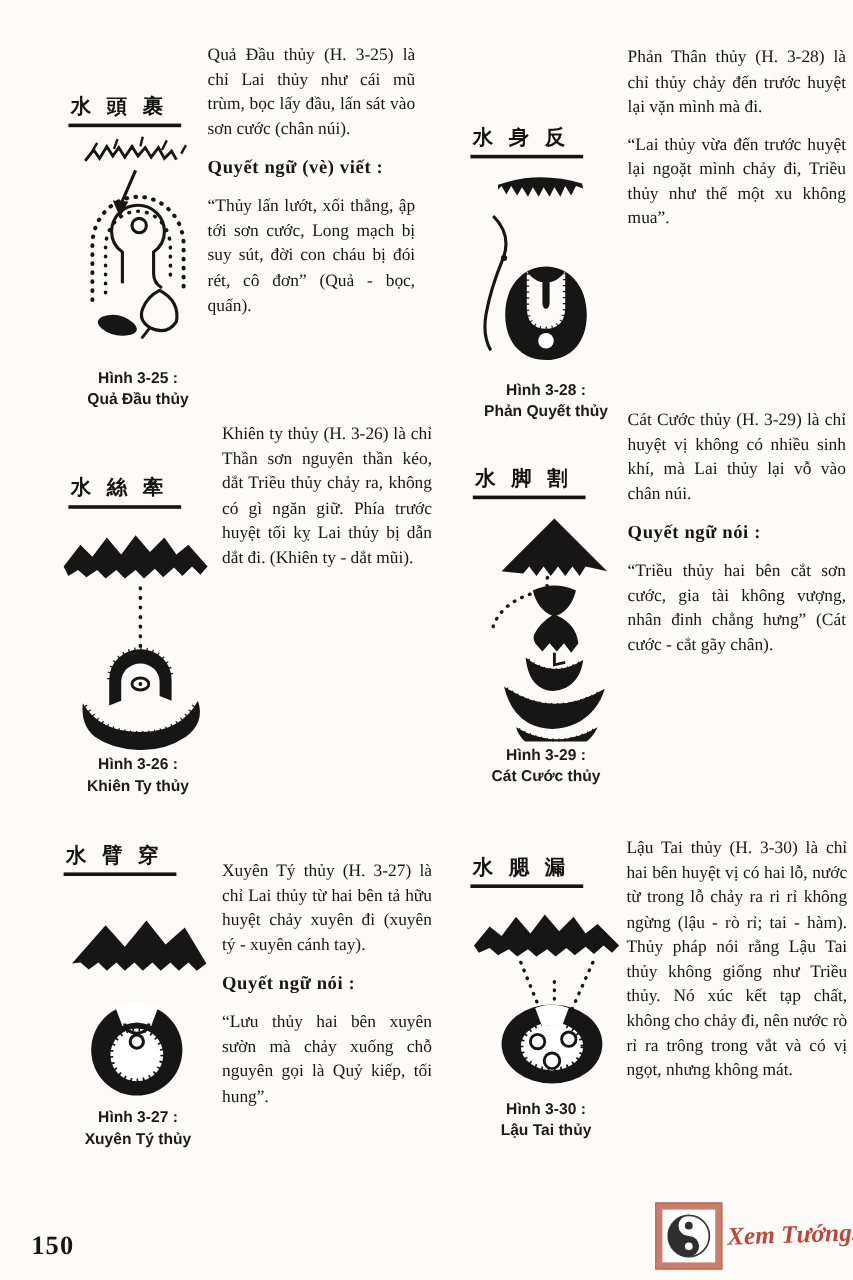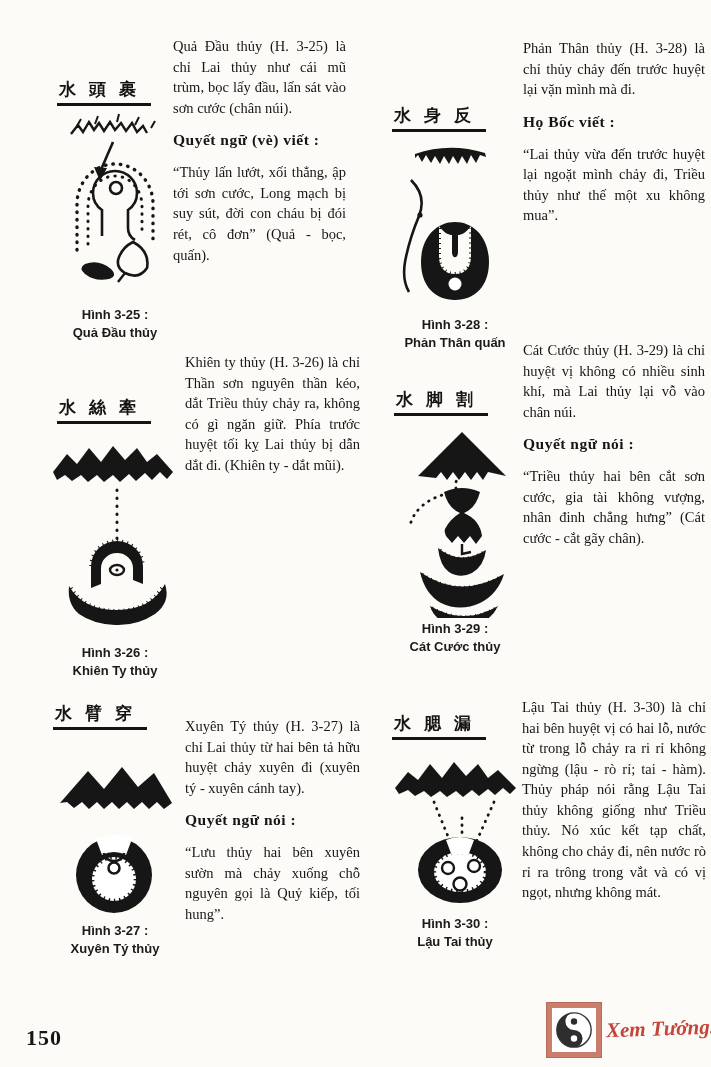--- a/index.html
+++ b/index.html
@@ -74,43 +74,42 @@
     <path d="M26,40 Q42,56 34,76 Q24,100 20,122 Q17,140 24,152" fill="none" stroke="#161616" stroke-width="2.6"></path>
     <circle cx="35" cy="75" r="2.6" fill="#161616"></circle>
     <path fill-rule="evenodd" fill="#161616" d="M70,82 C89,82 104,98 104,122 C104,146 90,160 70,160 C50,160 36,146 36,122 C36,98 51,82 70,82 Z
          M54,86 L54,116 C54,128 60,134 70,134 C80,134 86,128 86,116 L86,86 C81,93 76,95 73,95 L73,112 C73,119 67,119 67,112 L67,95 C64,95 59,93 54,86 Z"></path>
     <path d="M54,88 L54,116 C54,128 60,134 70,134 C80,134 86,128 86,116 L86,88" fill="none" stroke="#161616" stroke-width="4" stroke-dasharray="1 4"></path>
     <circle cx="70" cy="144" r="6.5" fill="#ffffff"></circle>
   </svg>
 
   <div class="abs caption" style="left:385px;top:316px;width:140px;">
     <div>Hình 3-28 :</div>
-    <div>Phản Thân quấn</div>
+    <div>Phản Quyết thủy</div>
   </div>
 
   <div class="abs txt" style="left:523px;top:38px;width:182px;">
     <p>Phản Thân thủy (H. 3-28) là chỉ thủy chảy đến trước huyệt lại vặn mình mà đi.</p>
-    <p class="verse-head vh-center">Họ Bốc viết :</p>
     <p>“Lai thủy vừa đến trước huyệt lại ngoặt mình chảy đi, Triều thủy như thế một xu không mua”.</p>
   </div>
 
   <div class="abs hanzi" style="left:57px;top:398px;">水絲牽</div>
 
   <svg class="abs" style="left:45px;top:432px;" width="140" height="196" viewBox="0 0 140 196">
     <path d="M8,40 L22,22 L32,32 L44,16 L56,30 L68,14 L80,28 L92,16 L102,30 L112,22 L128,40 L122,47 L115,40 L107,48 L100,41 L91,49 L84,42 L75,50 L68,43 L59,50 L52,43 L43,50 L36,43 L27,49 L20,43 L12,48 Z" fill="#161616"></path>
     <line x1="72" y1="58" x2="72" y2="108" stroke="#161616" stroke-width="3" stroke-linecap="round" stroke-dasharray="0.5 7.5"></line>
     <path d="M46,156 L46,134 A26,25 0 0 1 98,134 L98,152 L88,148 L88,136 A16,15 0 0 0 56,136 L56,152 Z" fill="#161616"></path>
     <path d="M46,134 A26,25 0 0 1 98,134" fill="none" stroke="#161616" stroke-width="3.4" stroke-dasharray="1 4"></path>
     <ellipse cx="72" cy="138" rx="7" ry="5" fill="none" stroke="#161616" stroke-width="2.4"></ellipse>
     <circle cx="72" cy="138" r="1.6" fill="#161616"></circle>
     <path d="M24,154 Q38,178 72,178 Q106,178 120,152 Q126,170 110,182 Q92,194 70,193 Q48,192 34,182 Q22,172 24,154 Z" fill="#161616"></path>
     <path d="M26,156 Q40,178 72,179 Q104,178 118,154" fill="none" stroke="#161616" stroke-width="3.4" stroke-dasharray="1 4"></path>
   </svg>
 
-  <div class="abs caption" style="left:40px;top:628px;width:150px;margin-top:16px;">
+  <div class="abs caption" style="left:40px;top:628px;width:150px;">
     <div>Hình 3-26 :</div>
     <div>Khiên Ty thủy</div>
   </div>
 
   <div class="abs txt" style="left:185px;top:352px;width:175px;">
     <p>Khiên ty thủy (H. 3-26) là chỉ Thần sơn nguyên thần kéo, dắt Triều thủy chảy ra, không có gì ngăn giữ. Phía trước huyệt tối kỵ Lai thủy bị dẫn dắt đi. (Khiên ty - dắt mũi).</p>
   </div>
 
   <div class="abs hanzi" style="left:394px;top:390px;">水脚割</div>
 

